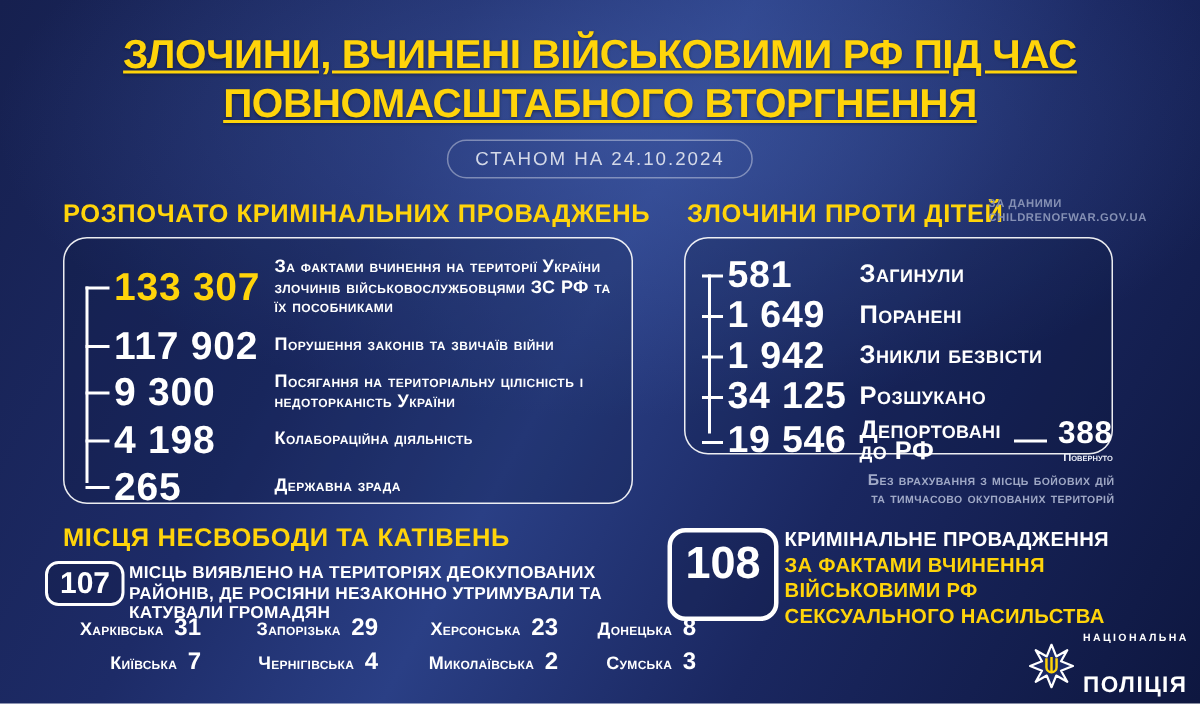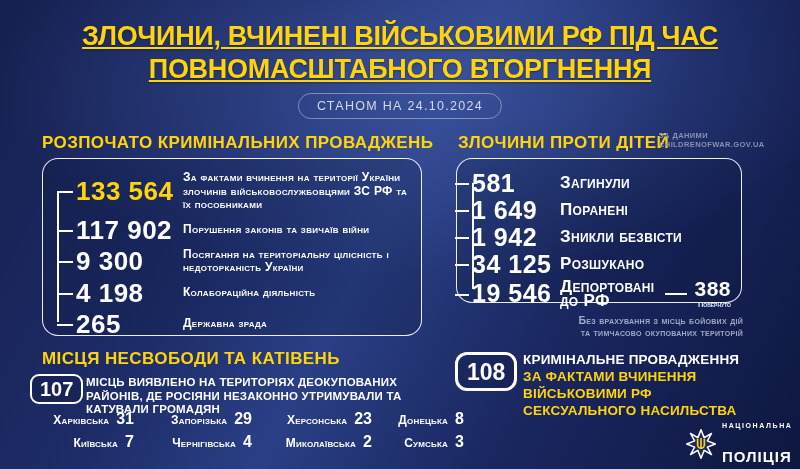--- a/index.html
+++ b/index.html
@@ -41,21 +41,21 @@
     font-size:7.5px; line-height:9px; font-weight:600; letter-spacing:0.4px;
     color:#8590b4; text-transform:uppercase;
   }
 
   
   .box {
     position:absolute; border:1.5px solid rgba(255,255,255,0.92);
     border-radius:16px; background:rgba(8,14,44,0.18);
   }
   #left-box  { left:42px;  top:158px; width:380px; height:178px; padding:12px 10px 0 33px; }
-  #right-box { left:456px; top:158px; width:286px; height:145px; padding:11px 10px 0 15px; }
+  #right-box { left:456px; top:158px; width:286px; height:145px; padding:11px 10px 0 28px; }
 
   .vline { position:absolute; width:2px; background:#fff; }
   #left-box  .vline { left:14px; top:32px; bottom:13px; }
   #right-box .vline { left:15px; top:24px; bottom:13px; }
 
   .stat-row { display:flex; align-items:center; position:relative; }
   #left-box .stat-row  { margin-bottom:5px; min-height:26px; }
   #right-box .stat-row { margin-bottom:1px; min-height:26px; }
   #left-box .stat-row.first { min-height:40px; }
 
@@ -89,21 +89,21 @@
     color:rgba(206,213,235,0.75); letter-spacing:0.3px;
   }
 
   
   #dp-header { left:42px; top:349px; }
   .badge {
     position:absolute; border:2.5px solid #fff; color:#fff;
     font-weight:800; text-align:center; background:rgba(8,14,44,0.2);
   }
   #badge-107 { left:30px; top:374px; border-radius:9px; font-size:20px; padding:2px 8px 1px; }
-  #badge-108 { left:455px; top:352px; border-radius:12px; border-width:3px; font-size:23px; padding:4px 9px 2px; }
+  #badge-108 { left:445px; top:352px; border-radius:12px; border-width:3px; font-size:30px; padding:4px 9px 18px; }
   .dp-desc {
     position:absolute; left:86px; top:376px; width:360px;
     font-size:11.5px; line-height:13.5px; font-weight:700; color:#fff;
     letter-spacing:0.2px;
   }
   .regions {
     position:absolute; left:30px; top:410px; width:404px;
     display:grid; grid-template-columns:104px 112px 114px 86px;
     column-gap:6px; row-gap:5px;
   }
@@ -136,21 +136,21 @@
   <div>ПОВНОМАСШТАБНОГО ВТОРГНЕННЯ</div>
 </div>
 
 <div class="date-pill">СТАНОМ НА 24.10.2024</div>
 
 <div class="sec-header" id="cp-header">РОЗПОЧАТО КРИМІНАЛЬНИХ ПРОВАДЖЕНЬ</div>
 
 <div class="box" id="left-box">
   <div class="vline"></div>
   <div class="stat-row first">
-    <div class="num yellow">133 564</div>
+    <div class="num yellow">133 307</div>
     <div class="lbl">За фактами вчинення на території України злочинів військовослужбовцями ЗС РФ та їх пособниками</div>
   </div>
   <div class="stat-row">
     <div class="num">117 902</div>
     <div class="lbl">Порушення законів та звичаїв війни</div>
   </div>
   <div class="stat-row">
     <div class="num">9 300</div>
     <div class="lbl">Посягання на територіальну цілісність і недоторканість України</div>
   </div>

